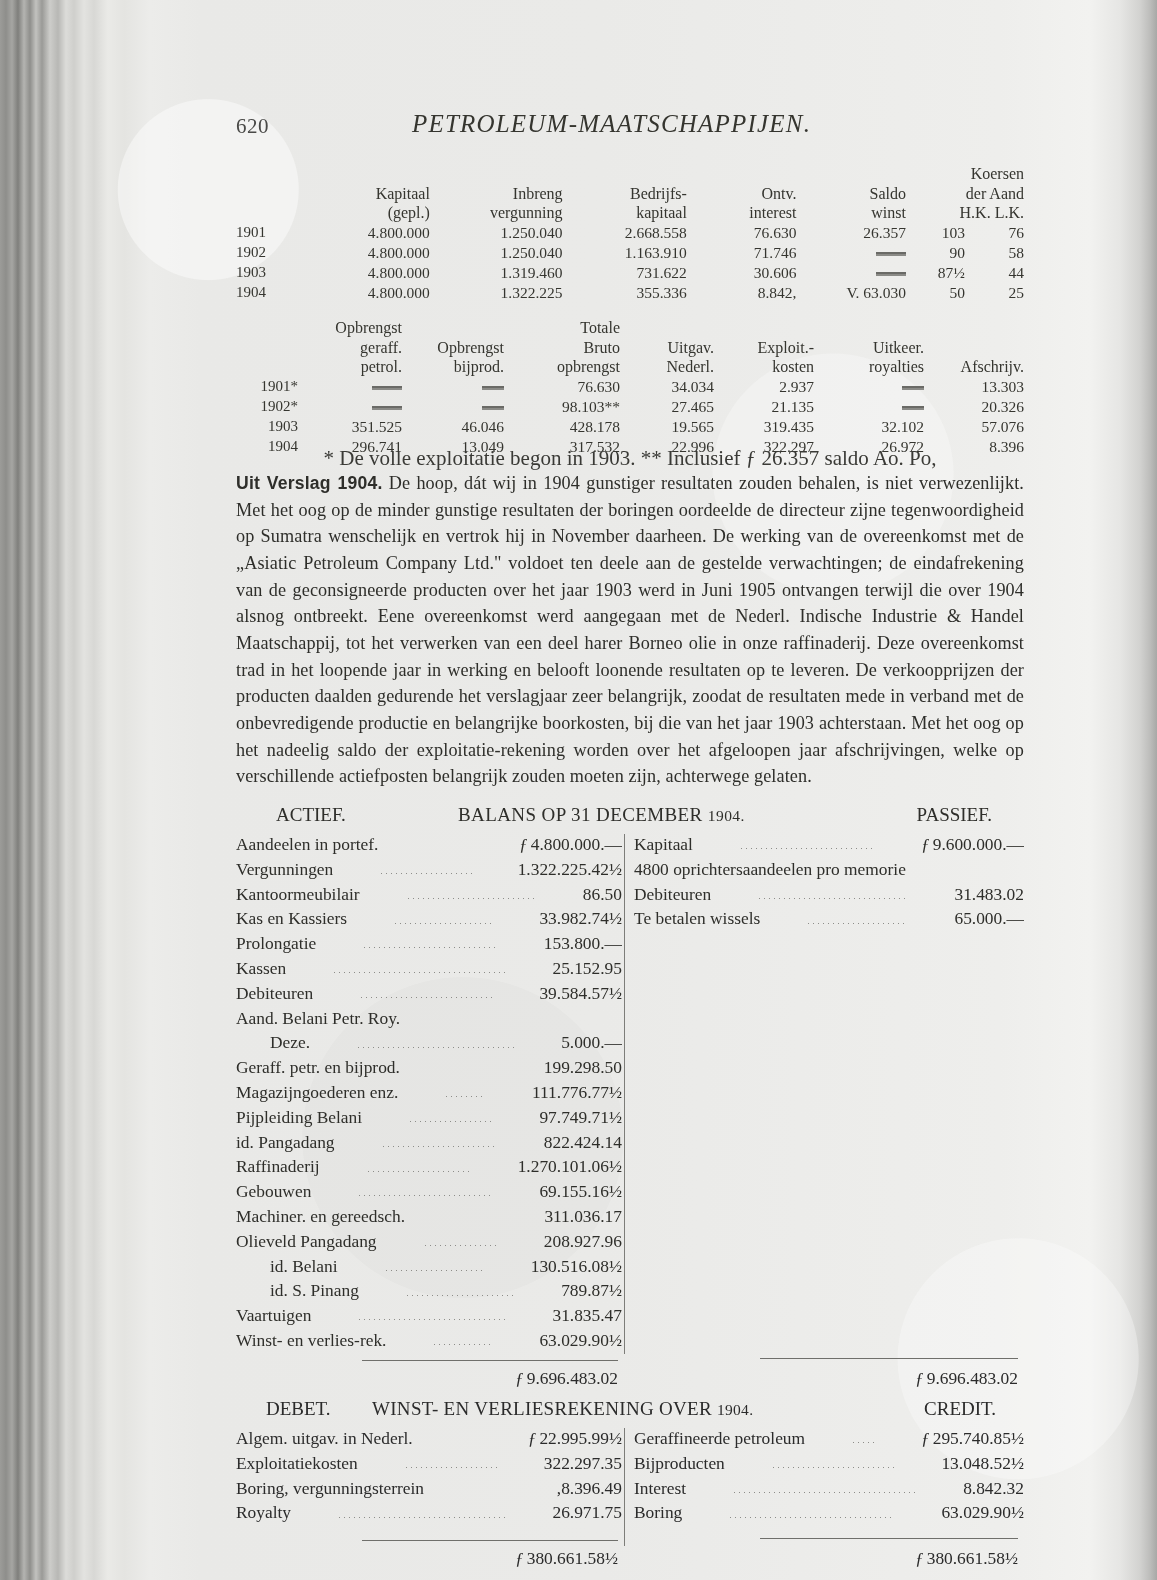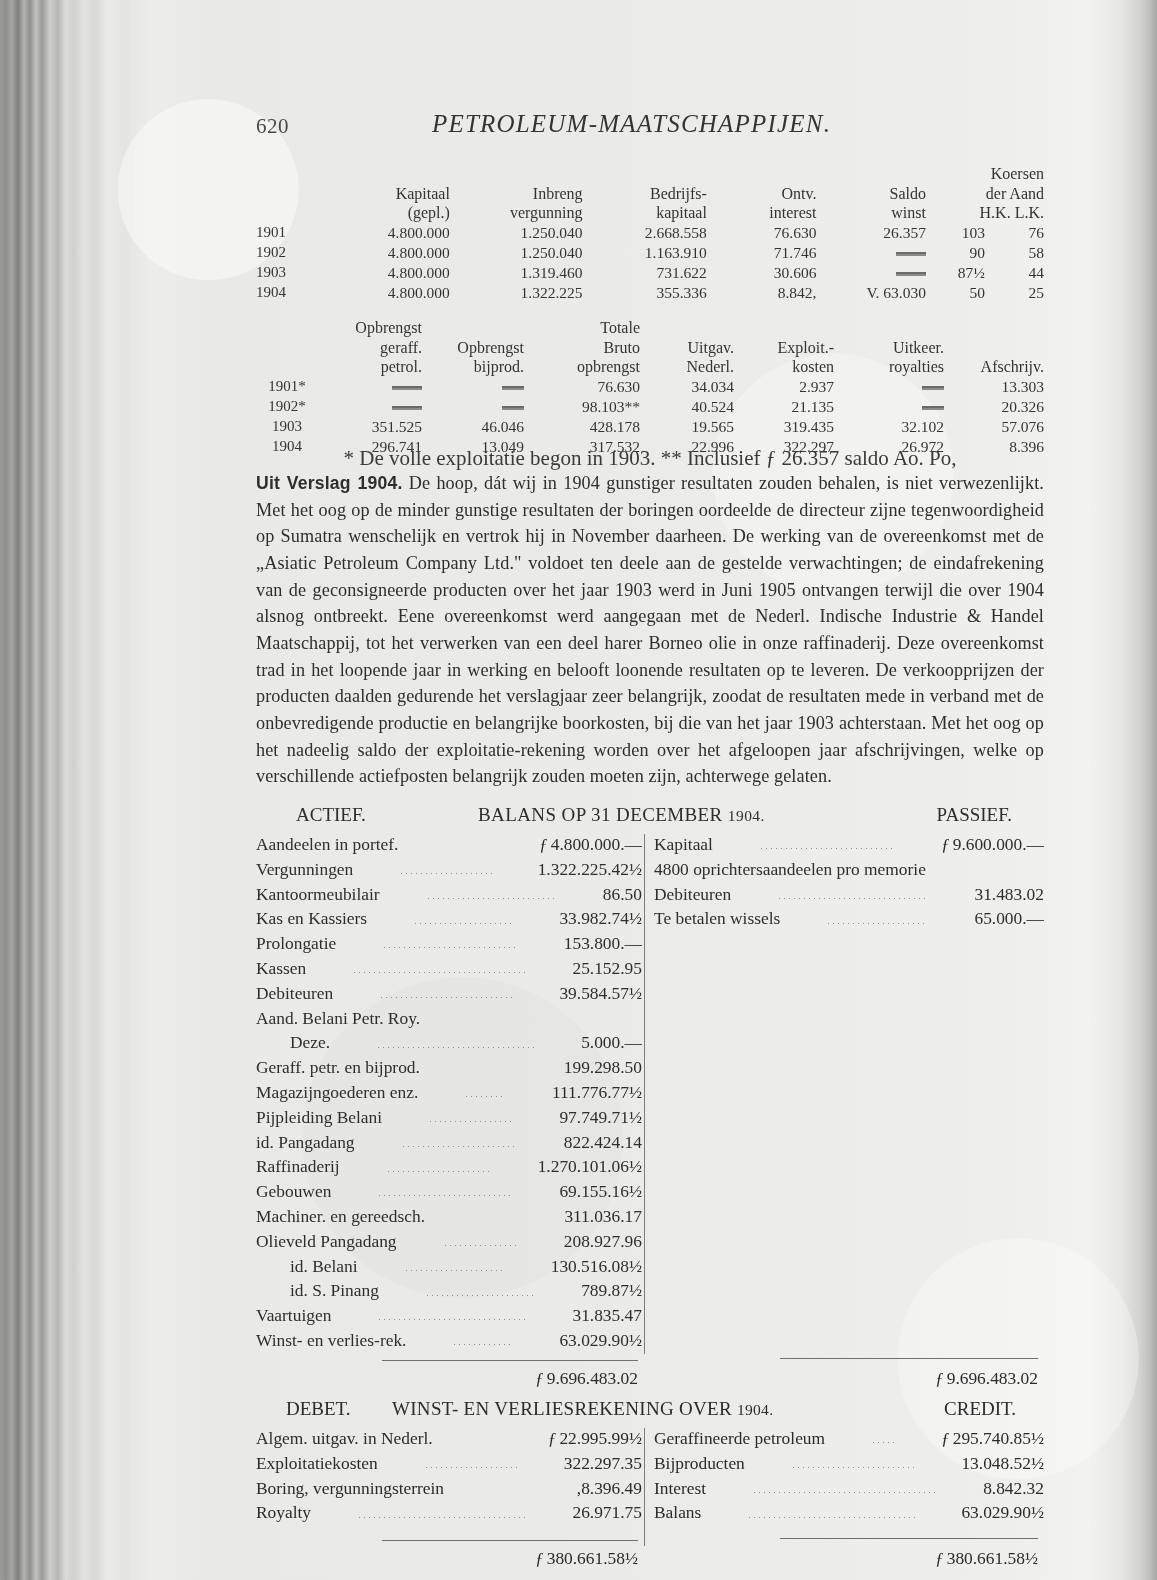--- a/index.html
+++ b/index.html
@@ -11,21 +11,21 @@
       linear-gradient(90deg,#9c9c99 0px,#8e8e8b 6px,#a6a6a3 12px,#7f7f7c 18px,#b4b4b1 24px,#8f8f8c 30px,#c2c2bf 36px,#9a9a97 42px,#cdcdca 50px,#b8b8b5 58px,#dcdcd9 66px,#cfcfcc 74px,#e3e3e0 84px,#d8d8d5 94px,#eaeae7 108px,#e4e4e1 124px,#ececea 150px,#e9e9e7 200px,#eaeae8 600px,#eeeeec 1000px,#f2f2f0 1090px,#e6e6e4 1120px,#d2d2d0 1140px,#bdbdbb 1150px,#a8a8a6 1157px);
     color:#2b2b2b;
   }
   .grain{position:absolute;inset:0;pointer-events:none;
     background-image:
       radial-gradient(circle at 18% 12%, rgba(255,255,255,.55) 0 90px, transparent 91px),
       radial-gradient(circle at 72% 30%, rgba(255,255,255,.35) 0 120px, transparent 121px),
       radial-gradient(circle at 40% 72%, rgba(0,0,0,.025) 0 160px, transparent 161px),
       radial-gradient(circle at 88% 86%, rgba(255,255,255,.4) 0 120px, transparent 121px);
     mix-blend-mode:normal;opacity:.8;}
-  .ink{position:absolute;inset:0;margin-left:20px;}
+  .ink{position:absolute;inset:0;}
 
   .content{position:absolute;left:236px;top:106px;width:788px;}
 
   
   .hdrrow{position:relative;height:44px;}
   .folio{position:absolute;left:0;top:8px;font-size:21px;letter-spacing:.5px;color:#4a4a48;}
   .runhead{position:absolute;left:176px;top:4px;font-style:italic;font-size:25px;letter-spacing:1.2px;color:#35352f;}
 
   table.fig{border-collapse:collapse;font-size:15.5px;color:#35352f;}
   table.fig td,table.fig th{padding:0;font-weight:normal;}
@@ -34,21 +34,21 @@
   .t1 .c{text-align:right;}
   .t1 th{font-size:16px;text-align:center;vertical-align:bottom;line-height:1.22;padding-bottom:1px;}
   .t1 td{line-height:1.30;}
 
   .dash{display:inline-block;width:30px;height:0;border-top:2px solid #6a6a66;border-bottom:2px solid #8a8a86;vertical-align:middle;}
   .dash.sm{width:22px;}
 
   .t2{position:absolute;left:0px;top:212px;width:788px;}
   .t2 th{font-size:16px;text-align:center;vertical-align:bottom;line-height:1.22;padding-bottom:1px;}
   .t2 td{line-height:1.30;}
-  .t2 .yr{width:62px;text-align:center;font-size:15px;}
+  .t2 .yr{width:62px;text-align:right;font-size:15px;}
   .t2 .c{text-align:right;}
 
   .fnote{position:absolute;left:0;top:340px;width:788px;text-align:center;font-size:21px;color:#3a3a36;}
 
   .para{position:absolute;left:0;top:364px;width:788px;font-size:18.2px;line-height:1.465;
         text-align:justify;color:#2e2e2a;letter-spacing:.1px;}
   .para b{font-family:"Liberation Sans",sans-serif;font-size:17.6px;letter-spacing:.2px;}
 
   .balhdr{position:absolute;left:0;top:698px;width:788px;font-size:19px;color:#2e2e2a;}
   .balhdr .a{position:absolute;left:40px;}
@@ -232,21 +232,21 @@
             <td class="c">34.034</td>
             <td class="c">2.937</td>
             <td class="c"><span class="dash sm"></span></td>
             <td class="c">13.303</td>
           </tr>
           <tr>
             <td class="yr">1902*</td>
             <td class="c"><span class="dash"></span></td>
             <td class="c"><span class="dash sm"></span></td>
             <td class="c">98.103**</td>
-            <td class="c">40.524</td>
+            <td class="c">27.465</td>
             <td class="c">21.135</td>
             <td class="c"><span class="dash sm"></span></td>
             <td class="c">20.326</td>
           </tr>
           <tr>
             <td class="yr">1903</td>
             <td class="c">351.525</td>
             <td class="c">46.046</td>
             <td class="c">428.178</td>
             <td class="c">19.565</td>
@@ -454,21 +454,21 @@
               <span class="lbl">Bijproducten</span>
               <span class="lead"></span>
               <span class="amt">13.048.52½</span>
             </div>
           <div class="row">
               <span class="lbl">Interest</span>
               <span class="lead"></span>
               <span class="amt">8.842.32</span>
             </div>
           <div class="row">
-              <span class="lbl">Balans</span>
+              <span class="lbl">Boring</span>
               <span class="lead"></span>
               <span class="amt">63.029.90½</span>
             </div>
         </div>
       </div>
 
       <div class="totalrule totL2"></div>
       <div class="totalrule totR2"></div>
       <div class="totline totline2">
         <span class="l"><span class="f">ƒ</span><span>380.661.58½</span></span>

